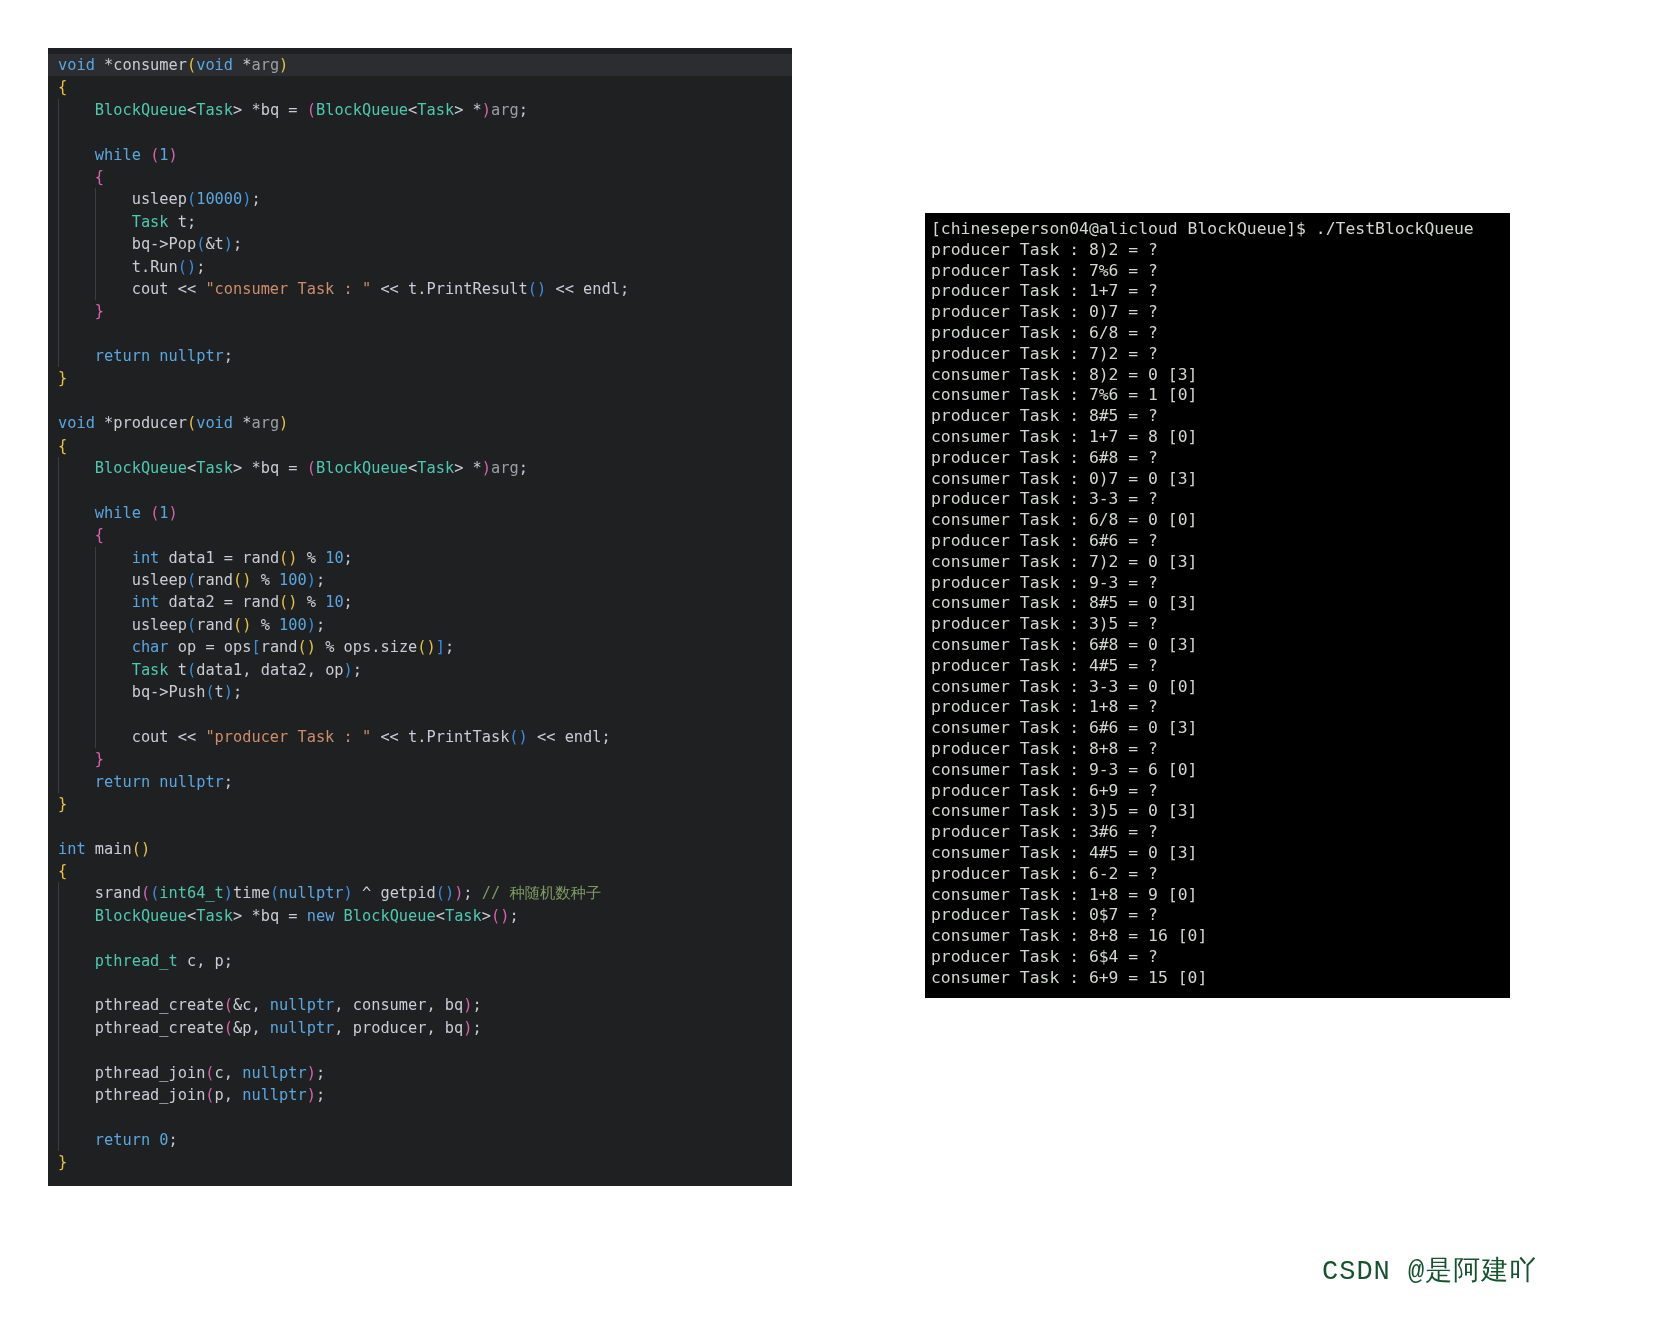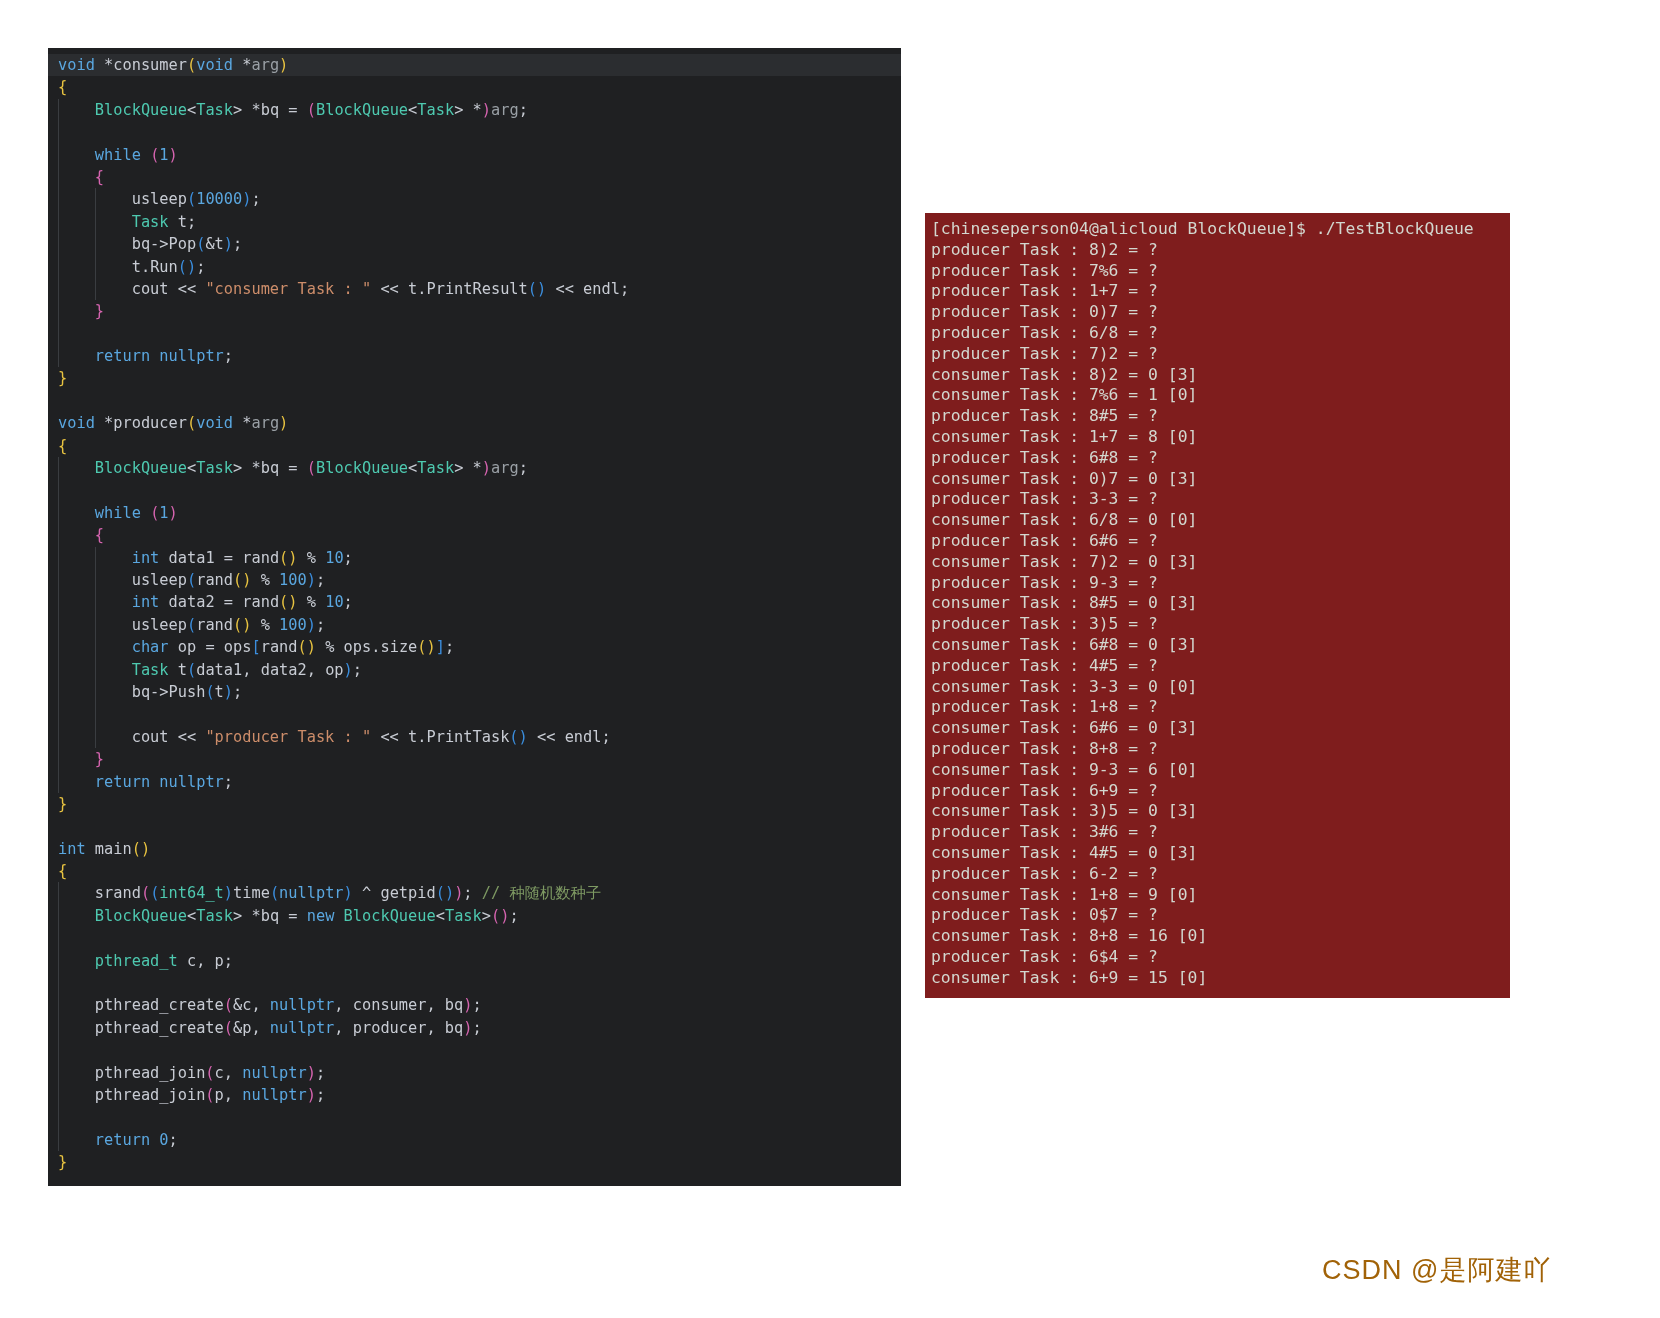--- a/index.html
+++ b/index.html
@@ -13,21 +13,21 @@
     position: relative;
     font-family: "DejaVu Sans Mono", monospace;
     overflow: hidden;
   }
 
   
   #code-editor {
     position: absolute;
     left: 48px;
     top: 48px;
-    width: 853px;
+    width: 744px;
     height: 1138px;
     background: #1f2022;
     overflow: hidden;
   }
   #code-lines {
     padding: 6px 0 0 0;
     font-family: "DejaVu Sans Mono", monospace;
     font-size: 15.3px;
     line-height: 22.4px;
     white-space: pre;
@@ -64,41 +64,41 @@
   .op      { color: #c8ccd4; }
   .ident   { color: #c8ccd4; }
 
   
   #terminal {
     position: absolute;
     left: 925px;
     top: 213px;
     width: 585px;
     height: 785px;
-    background: #7f1d1d;
+    background: #000000;
     overflow: hidden;
   }
   #terminal-lines {
     padding: 6px 0 0 6px;
     font-family: "DejaVu Sans Mono", monospace;
     font-size: 16.4px;
     line-height: 20.8px;
     white-space: pre;
     color: #d3d7cf;
   }
   .tln { height: 20.8px; white-space: pre; }
 
   
   #watermark {
     position: absolute;
     left: 1322px;
     top: 1252px;
-    font-family: Liberation Sans, sans-serif;
+    font-family: Liberation Mono, monospace;
     font-size: 27px;
-    color: #a16207;
+    color: #14532d;
     letter-spacing: 1px;
     white-space: nowrap;
     user-select: none;
   }
 </style>
 </head>
 <body>
 
 <div id="code-editor">
   <div id="code-lines"><div class="ln cur"><span><span class="kw">void</span> <span class="op">*</span><span class="ident">consumer</span><span class="p-y">(</span><span class="kw">void</span> <span class="op">*</span><span class="param">arg</span><span class="p-y">)</span></span></div><div class="ln"><span><span class="p-y">{</span></span></div><div class="ln"><span class="guide" style="left: 10px;"></span><span>    <span class="type">BlockQueue</span><span class="op">&lt;</span><span class="type">Task</span><span class="op">&gt;</span> <span class="op">*</span><span class="ident">bq</span> <span class="op">=</span> <span class="p-m">(</span><span class="type">BlockQueue</span><span class="op">&lt;</span><span class="type">Task</span><span class="op">&gt;</span> <span class="op">*</span><span class="p-m">)</span><span class="param">arg</span>;</span></div><div class="ln"><span class="guide" style="left: 10px;"></span><span>&nbsp;</span></div><div class="ln"><span class="guide" style="left: 10px;"></span><span>    <span class="kw">while</span> <span class="p-m">(</span><span class="num">1</span><span class="p-m">)</span></span></div><div class="ln"><span class="guide" style="left: 10px;"></span><span>    <span class="p-m">{</span></span></div><div class="ln"><span class="guide" style="left: 10px;"></span><span class="guide" style="left: 47px;"></span><span>        <span class="ident">usleep</span><span class="p-b">(</span><span class="num">10000</span><span class="p-b">)</span>;</span></div><div class="ln"><span class="guide" style="left: 10px;"></span><span class="guide" style="left: 47px;"></span><span>        <span class="type">Task</span> <span class="ident">t</span>;</span></div><div class="ln"><span class="guide" style="left: 10px;"></span><span class="guide" style="left: 47px;"></span><span>        <span class="ident">bq</span><span class="op">-&gt;</span><span class="ident">Pop</span><span class="p-b">(</span><span class="op">&amp;</span><span class="ident">t</span><span class="p-b">)</span>;</span></div><div class="ln"><span class="guide" style="left: 10px;"></span><span class="guide" style="left: 47px;"></span><span>        <span class="ident">t</span>.<span class="ident">Run</span><span class="p-b">()</span>;</span></div><div class="ln"><span class="guide" style="left: 10px;"></span><span class="guide" style="left: 47px;"></span><span>        <span class="ident">cout</span> <span class="op">&lt;&lt;</span> <span class="str">"consumer Task : "</span> <span class="op">&lt;&lt;</span> <span class="ident">t</span>.<span class="ident">PrintResult</span><span class="p-b">()</span> <span class="op">&lt;&lt;</span> <span class="ident">endl</span>;</span></div><div class="ln"><span class="guide" style="left: 10px;"></span><span>    <span class="p-m">}</span></span></div><div class="ln"><span class="guide" style="left: 10px;"></span><span>&nbsp;</span></div><div class="ln"><span class="guide" style="left: 10px;"></span><span>    <span class="kw">return</span> <span class="kw">nullptr</span>;</span></div><div class="ln"><span><span class="p-y">}</span></span></div><div class="ln"><span>&nbsp;</span></div><div class="ln"><span><span class="kw">void</span> <span class="op">*</span><span class="ident">producer</span><span class="p-y">(</span><span class="kw">void</span> <span class="op">*</span><span class="param">arg</span><span class="p-y">)</span></span></div><div class="ln"><span><span class="p-y">{</span></span></div><div class="ln"><span class="guide" style="left: 10px;"></span><span>    <span class="type">BlockQueue</span><span class="op">&lt;</span><span class="type">Task</span><span class="op">&gt;</span> <span class="op">*</span><span class="ident">bq</span> <span class="op">=</span> <span class="p-m">(</span><span class="type">BlockQueue</span><span class="op">&lt;</span><span class="type">Task</span><span class="op">&gt;</span> <span class="op">*</span><span class="p-m">)</span><span class="param">arg</span>;</span></div><div class="ln"><span class="guide" style="left: 10px;"></span><span>&nbsp;</span></div><div class="ln"><span class="guide" style="left: 10px;"></span><span>    <span class="kw">while</span> <span class="p-m">(</span><span class="num">1</span><span class="p-m">)</span></span></div><div class="ln"><span class="guide" style="left: 10px;"></span><span>    <span class="p-m">{</span></span></div><div class="ln"><span class="guide" style="left: 10px;"></span><span class="guide" style="left: 47px;"></span><span>        <span class="kw">int</span> <span class="ident">data1</span> <span class="op">=</span> <span class="ident">rand</span><span class="p-y">()</span> <span class="op">%</span> <span class="num">10</span>;</span></div><div class="ln"><span class="guide" style="left: 10px;"></span><span class="guide" style="left: 47px;"></span><span>        <span class="ident">usleep</span><span class="p-b">(</span><span class="ident">rand</span><span class="p-y">()</span> <span class="op">%</span> <span class="num">100</span><span class="p-b">)</span>;</span></div><div class="ln"><span class="guide" style="left: 10px;"></span><span class="guide" style="left: 47px;"></span><span>        <span class="kw">int</span> <span class="ident">data2</span> <span class="op">=</span> <span class="ident">rand</span><span class="p-y">()</span> <span class="op">%</span> <span class="num">10</span>;</span></div><div class="ln"><span class="guide" style="left: 10px;"></span><span class="guide" style="left: 47px;"></span><span>        <span class="ident">usleep</span><span class="p-b">(</span><span class="ident">rand</span><span class="p-y">()</span> <span class="op">%</span> <span class="num">100</span><span class="p-b">)</span>;</span></div><div class="ln"><span class="guide" style="left: 10px;"></span><span class="guide" style="left: 47px;"></span><span>        <span class="kw">char</span> <span class="ident">op</span> <span class="op">=</span> <span class="ident">ops</span><span class="p-b">[</span><span class="ident">rand</span><span class="p-y">()</span> <span class="op">%</span> <span class="ident">ops</span>.<span class="ident">size</span><span class="p-y">()</span><span class="p-b">]</span>;</span></div><div class="ln"><span class="guide" style="left: 10px;"></span><span class="guide" style="left: 47px;"></span><span>        <span class="type">Task</span> <span class="ident">t</span><span class="p-b">(</span><span class="ident">data1</span>, <span class="ident">data2</span>, <span class="ident">op</span><span class="p-b">)</span>;</span></div><div class="ln"><span class="guide" style="left: 10px;"></span><span class="guide" style="left: 47px;"></span><span>        <span class="ident">bq</span><span class="op">-&gt;</span><span class="ident">Push</span><span class="p-b">(</span><span class="ident">t</span><span class="p-b">)</span>;</span></div><div class="ln"><span class="guide" style="left: 10px;"></span><span class="guide" style="left: 47px;"></span><span>&nbsp;</span></div><div class="ln"><span class="guide" style="left: 10px;"></span><span class="guide" style="left: 47px;"></span><span>        <span class="ident">cout</span> <span class="op">&lt;&lt;</span> <span class="str">"producer Task : "</span> <span class="op">&lt;&lt;</span> <span class="ident">t</span>.<span class="ident">PrintTask</span><span class="p-b">()</span> <span class="op">&lt;&lt;</span> <span class="ident">endl</span>;</span></div><div class="ln"><span class="guide" style="left: 10px;"></span><span>    <span class="p-m">}</span></span></div><div class="ln"><span class="guide" style="left: 10px;"></span><span>    <span class="kw">return</span> <span class="kw">nullptr</span>;</span></div><div class="ln"><span><span class="p-y">}</span></span></div><div class="ln"><span>&nbsp;</span></div><div class="ln"><span><span class="kw">int</span> <span class="ident">main</span><span class="p-y">()</span></span></div><div class="ln"><span><span class="p-y">{</span></span></div><div class="ln"><span class="guide" style="left: 10px;"></span><span>    <span class="ident">srand</span><span class="p-m">(</span><span class="p-b">(</span><span class="type">int64_t</span><span class="p-b">)</span><span class="ident">time</span><span class="p-b">(</span><span class="kw">nullptr</span><span class="p-b">)</span> <span class="op">^</span> <span class="ident">getpid</span><span class="p-b">()</span><span class="p-m">)</span>; <span class="cmt">// 种随机数种子</span></span></div><div class="ln"><span class="guide" style="left: 10px;"></span><span>    <span class="type">BlockQueue</span><span class="op">&lt;</span><span class="type">Task</span><span class="op">&gt;</span> <span class="op">*</span><span class="ident">bq</span> <span class="op">=</span> <span class="kw">new</span> <span class="type">BlockQueue</span><span class="op">&lt;</span><span class="type">Task</span><span class="op">&gt;</span><span class="p-m">()</span>;</span></div><div class="ln"><span class="guide" style="left: 10px;"></span><span>&nbsp;</span></div><div class="ln"><span class="guide" style="left: 10px;"></span><span>    <span class="type">pthread_t</span> <span class="ident">c</span>, <span class="ident">p</span>;</span></div><div class="ln"><span class="guide" style="left: 10px;"></span><span>&nbsp;</span></div><div class="ln"><span class="guide" style="left: 10px;"></span><span>    <span class="ident">pthread_create</span><span class="p-m">(</span><span class="op">&amp;</span><span class="ident">c</span>, <span class="kw">nullptr</span>, <span class="ident">consumer</span>, <span class="ident">bq</span><span class="p-m">)</span>;</span></div><div class="ln"><span class="guide" style="left: 10px;"></span><span>    <span class="ident">pthread_create</span><span class="p-m">(</span><span class="op">&amp;</span><span class="ident">p</span>, <span class="kw">nullptr</span>, <span class="ident">producer</span>, <span class="ident">bq</span><span class="p-m">)</span>;</span></div><div class="ln"><span class="guide" style="left: 10px;"></span><span>&nbsp;</span></div><div class="ln"><span class="guide" style="left: 10px;"></span><span>    <span class="ident">pthread_join</span><span class="p-m">(</span><span class="ident">c</span>, <span class="kw">nullptr</span><span class="p-m">)</span>;</span></div><div class="ln"><span class="guide" style="left: 10px;"></span><span>    <span class="ident">pthread_join</span><span class="p-m">(</span><span class="ident">p</span>, <span class="kw">nullptr</span><span class="p-m">)</span>;</span></div><div class="ln"><span class="guide" style="left: 10px;"></span><span>&nbsp;</span></div><div class="ln"><span class="guide" style="left: 10px;"></span><span>    <span class="kw">return</span> <span class="num">0</span>;</span></div><div class="ln"><span><span class="p-y">}</span></span></div></div>

